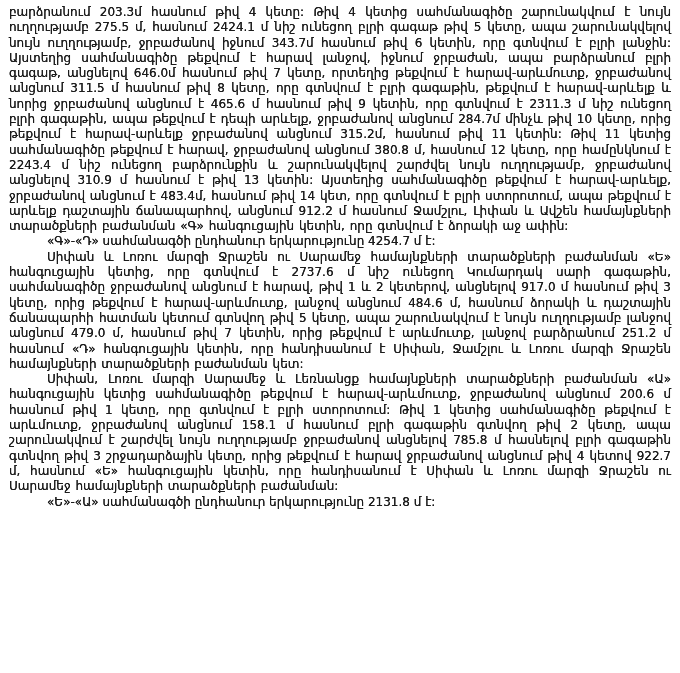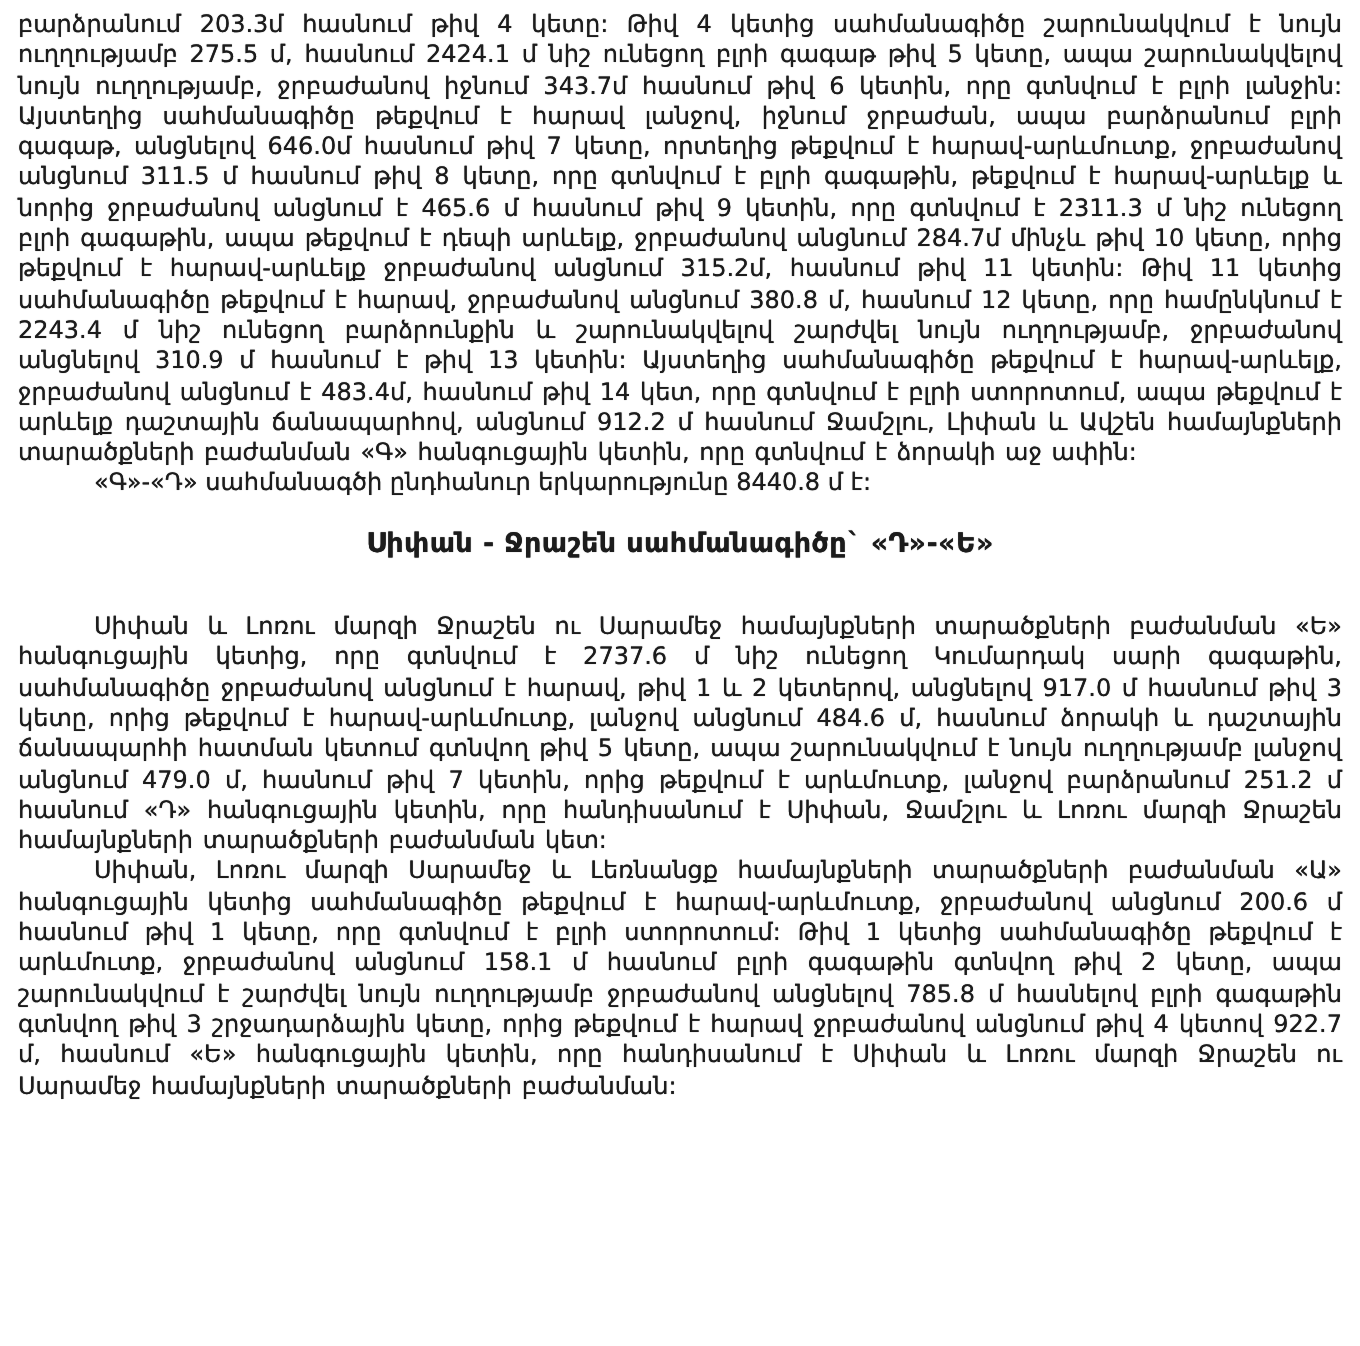--- a/index.html
+++ b/index.html
@@ -43,24 +43,24 @@
     letter-spacing: 0.2px;
   }
 </style>
 </head>
 <body>
 
 <div class="page">
 
   <p class="para">բարձրանում 203.3մ հասնում թիվ 4 կետը: Թիվ 4 կետից սահմանագիծը շարունակվում է նույն ուղղությամբ 275.5 մ, հասնում 2424.1 մ նիշ ունեցող բլրի գագաթ թիվ 5 կետը, ապա շարունակվելով նույն ուղղությամբ, ջրբաժանով իջնում 343.7մ հասնում թիվ 6 կետին, որը գտնվում է բլրի լանջին: Այստեղից սահմանագիծը թեքվում է հարավ լանջով, իջնում ջրբաժան, ապա բարձրանում բլրի գագաթ, անցնելով 646.0մ հասնում թիվ 7 կետը, որտեղից թեքվում է հարավ-արևմուտք, ջրբաժանով անցնում 311.5 մ հասնում թիվ 8 կետը, որը գտնվում է բլրի գագաթին, թեքվում է հարավ-արևելք և նորից ջրբաժանով անցնում է 465.6 մ հասնում թիվ 9 կետին, որը գտնվում է 2311.3 մ նիշ ունեցող բլրի գագաթին, ապա թեքվում է դեպի արևելք, ջրբաժանով անցնում 284.7մ մինչև թիվ 10 կետը, որից թեքվում է հարավ-արևելք ջրբաժանով անցնում 315.2մ, հասնում թիվ 11 կետին: Թիվ 11 կետից սահմանագիծը թեքվում է հարավ, ջրբաժանով անցնում 380.8 մ, հասնում 12 կետը, որը համընկնում է 2243.4 մ նիշ ունեցող բարձրունքին և շարունակվելով շարժվել նույն ուղղությամբ, ջրբաժանով անցնելով 310.9 մ հասնում է թիվ 13 կետին: Այստեղից սահմանագիծը թեքվում է հարավ-արևելք, ջրբաժանով անցնում է 483.4մ, հասնում թիվ 14 կետ, որը գտնվում է բլրի ստորոտում, ապա թեքվում է արևելք դաշտային ճանապարհով, անցնում 912.2 մ հասնում Ջամշլու, Լիփան և Ավշեն համայնքների տարածքների բաժանման «Գ» հանգուցային կետին, որը գտնվում է ձորակի աջ ափին:</p>
 
-  <p class="total-line">«Գ»-«Դ» սահմանագծի ընդհանուր երկարությունը 8440.8 մ է:</p>
+  <p class="total-line">«Գ»-«Դ» սահմանագծի ընդհանուր երկարությունը 4254.7 մ է:</p>
 
-  <h2 class="section-heading">Սիփան - Ջրաշեն սահմանագիծը` «Դ»-«Ե»</h2>
 
   <p class="para indented">Սիփան և Լոռու մարզի Ջրաշեն ու Սարամեջ համայնքների տարածքների բաժանման «Ե» հանգուցային կետից, որը գտնվում է 2737.6 մ նիշ ունեցող Կումարդակ սարի գագաթին, սահմանագիծը ջրբաժանով անցնում է հարավ, թիվ 1 և 2 կետերով, անցնելով 917.0 մ հասնում թիվ 3 կետը, որից թեքվում է հարավ-արևմուտք, լանջով անցնում 484.6 մ, հասնում ձորակի և դաշտային ճանապարհի հատման կետում գտնվող թիվ 5 կետը, ապա շարունակվում է նույն ուղղությամբ լանջով անցնում 479.0 մ, հասնում թիվ 7 կետին, որից թեքվում է արևմուտք, լանջով բարձրանում 251.2 մ հասնում «Դ» հանգուցային կետին, որը հանդիսանում է Սիփան, Ջամշլու և Լոռու մարզի Ջրաշեն համայնքների տարածքների բաժանման կետ:</p>
 
 
 
   <p class="para indented">Սիփան, Լոռու մարզի Սարամեջ և Լեռնանցք համայնքների տարածքների բաժանման «Ա» հանգուցային կետից սահմանագիծը թեքվում է հարավ-արևմուտք, ջրբաժանով անցնում 200.6 մ հասնում թիվ 1 կետը, որը գտնվում է բլրի ստորոտում: Թիվ 1 կետից սահմանագիծը թեքվում է արևմուտք, ջրբաժանով անցնում 158.1 մ հասնում բլրի գագաթին գտնվող թիվ 2 կետը, ապա շարունակվում է շարժվել նույն ուղղությամբ ջրբաժանով անցնելով 785.8 մ հասնելով բլրի գագաթին գտնվող թիվ 3 շրջադարձային կետը, որից թեքվում է հարավ ջրբաժանով անցնում թիվ 4 կետով 922.7 մ, հասնում «Ե» հանգուցային կետին, որը հանդիսանում է Սիփան և Լոռու մարզի Ջրաշեն ու Սարամեջ համայնքների տարածքների բաժանման:</p>
 
+  <p class="total-line">«Ե»-«Ա» սահմանագծի ընդհանուր երկարությունը 2131.8 մ է:</p>
 
 </div>
 
 </body></html>

